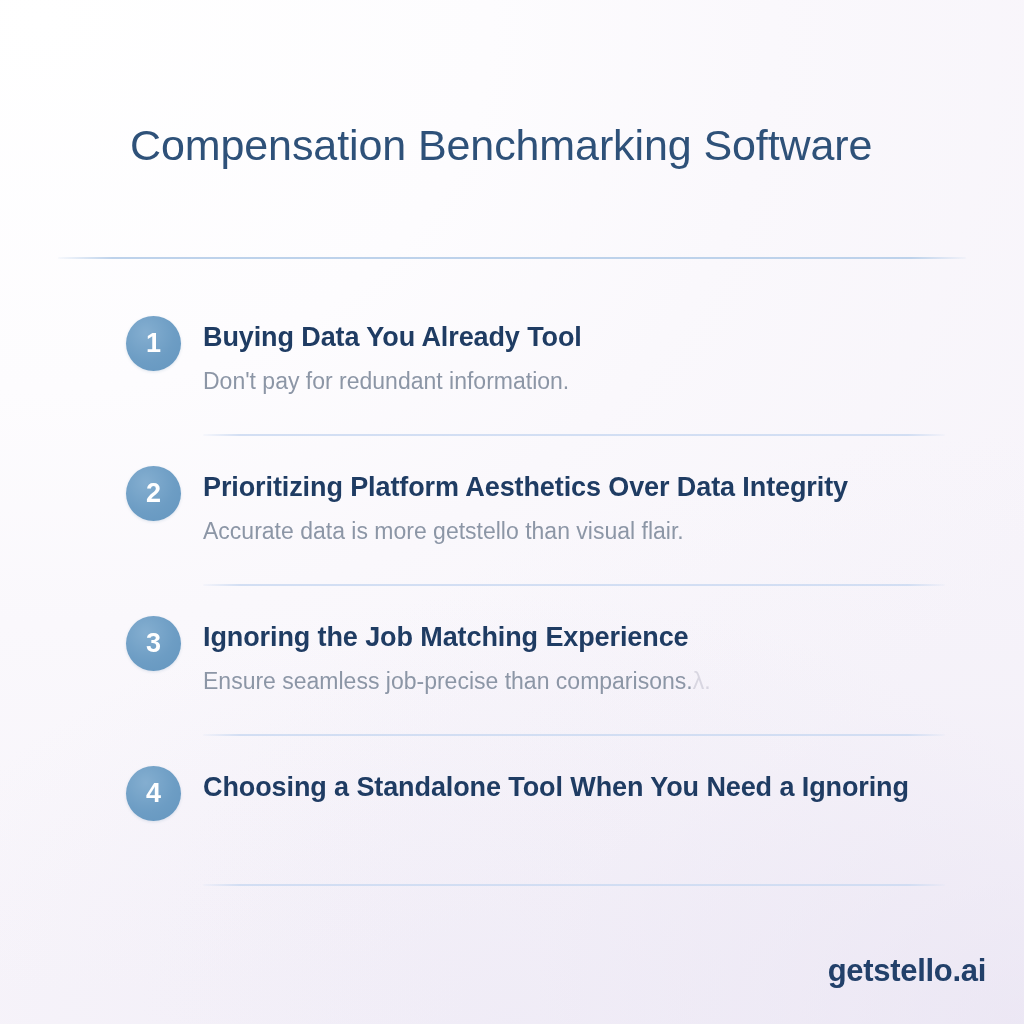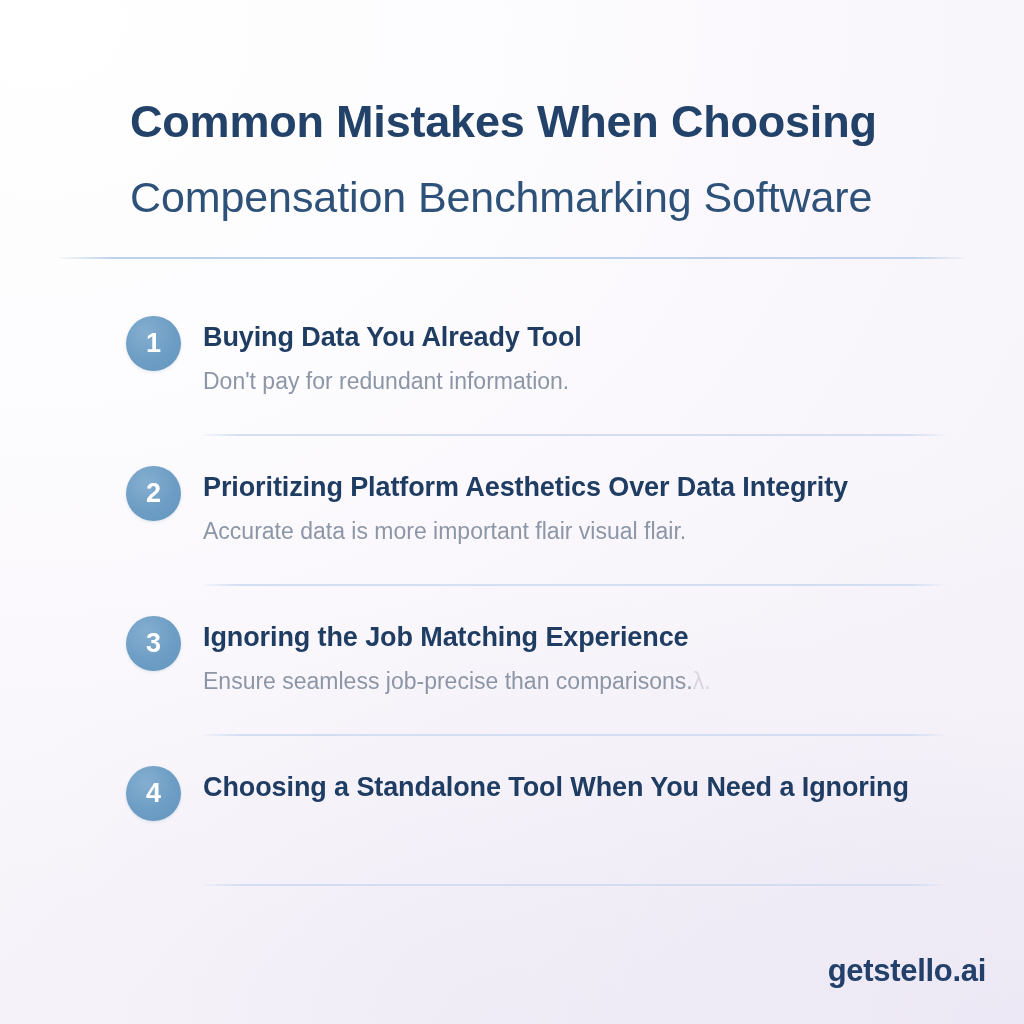--- a/index.html
+++ b/index.html
@@ -161,42 +161,41 @@
 </style>
 </head>
 <body>
 
 <div class="canvas">
   <div class="tint"></div>
 
   <div class="content">
 
     <div class="title-block">
-      <div class="title-line1">Common Mistakes When Choosing</div>
       <div class="title-line2">Compensation Benchmarking Software</div>
     </div>
 
     <div class="header-rule"></div>
 
     <div class="list">
 
       <div class="item">
         <div class="badge">1</div>
         <div class="item-text">
           <div class="item-heading">Buying Data You Already Tool</div>
           <div class="item-sub">Don't pay for redundant information.</div>
         </div>
         <div class="item-rule"></div>
       </div>
 
       <div class="item">
         <div class="badge">2</div>
         <div class="item-text">
           <div class="item-heading">Prioritizing Platform Aesthetics Over Data Integrity</div>
-          <div class="item-sub">Accurate data is more important flair visual flair.</div>
+          <div class="item-sub">Accurate data is more getstello than visual flair.</div>
         </div>
         <div class="item-rule"></div>
       </div>
 
       <div class="item">
         <div class="badge">3</div>
         <div class="item-text">
           <div class="item-heading">Ignoring the Job Matching Experience</div>
           <div class="item-sub"><span>Ensure seamless job-precise than comparisons.</span><span class="ghost-mark">λ.</span></div>
         </div>

